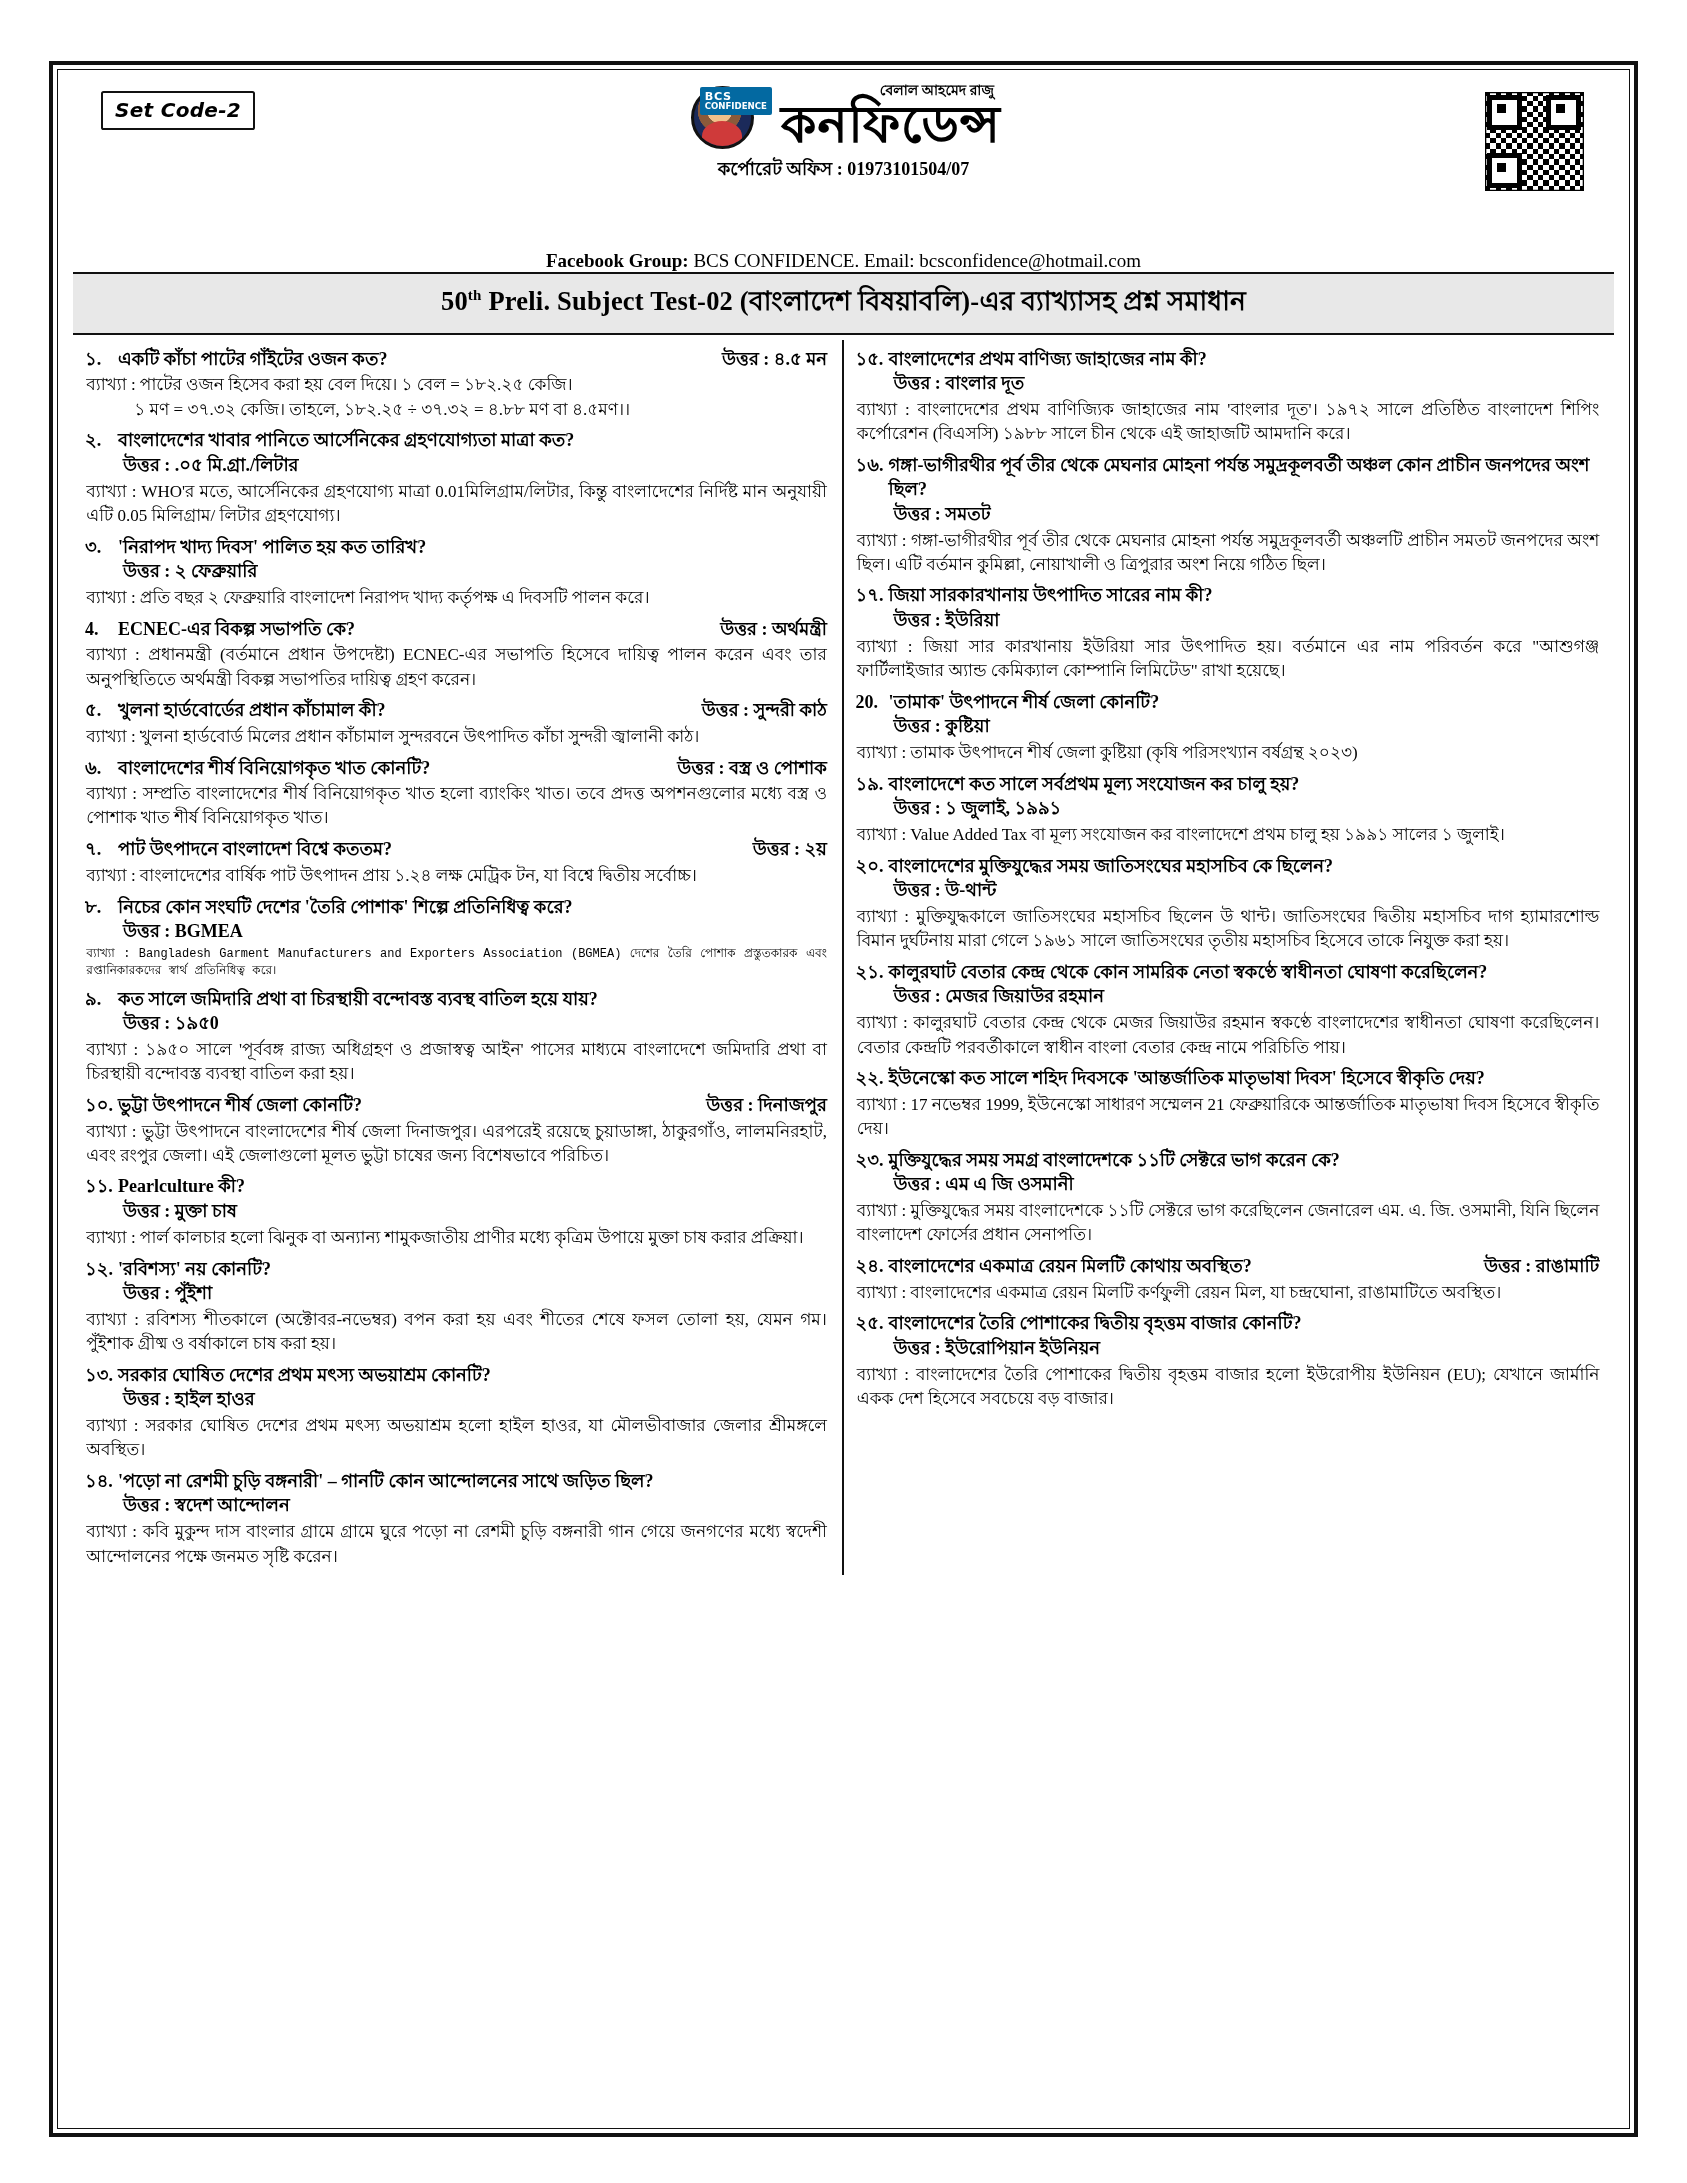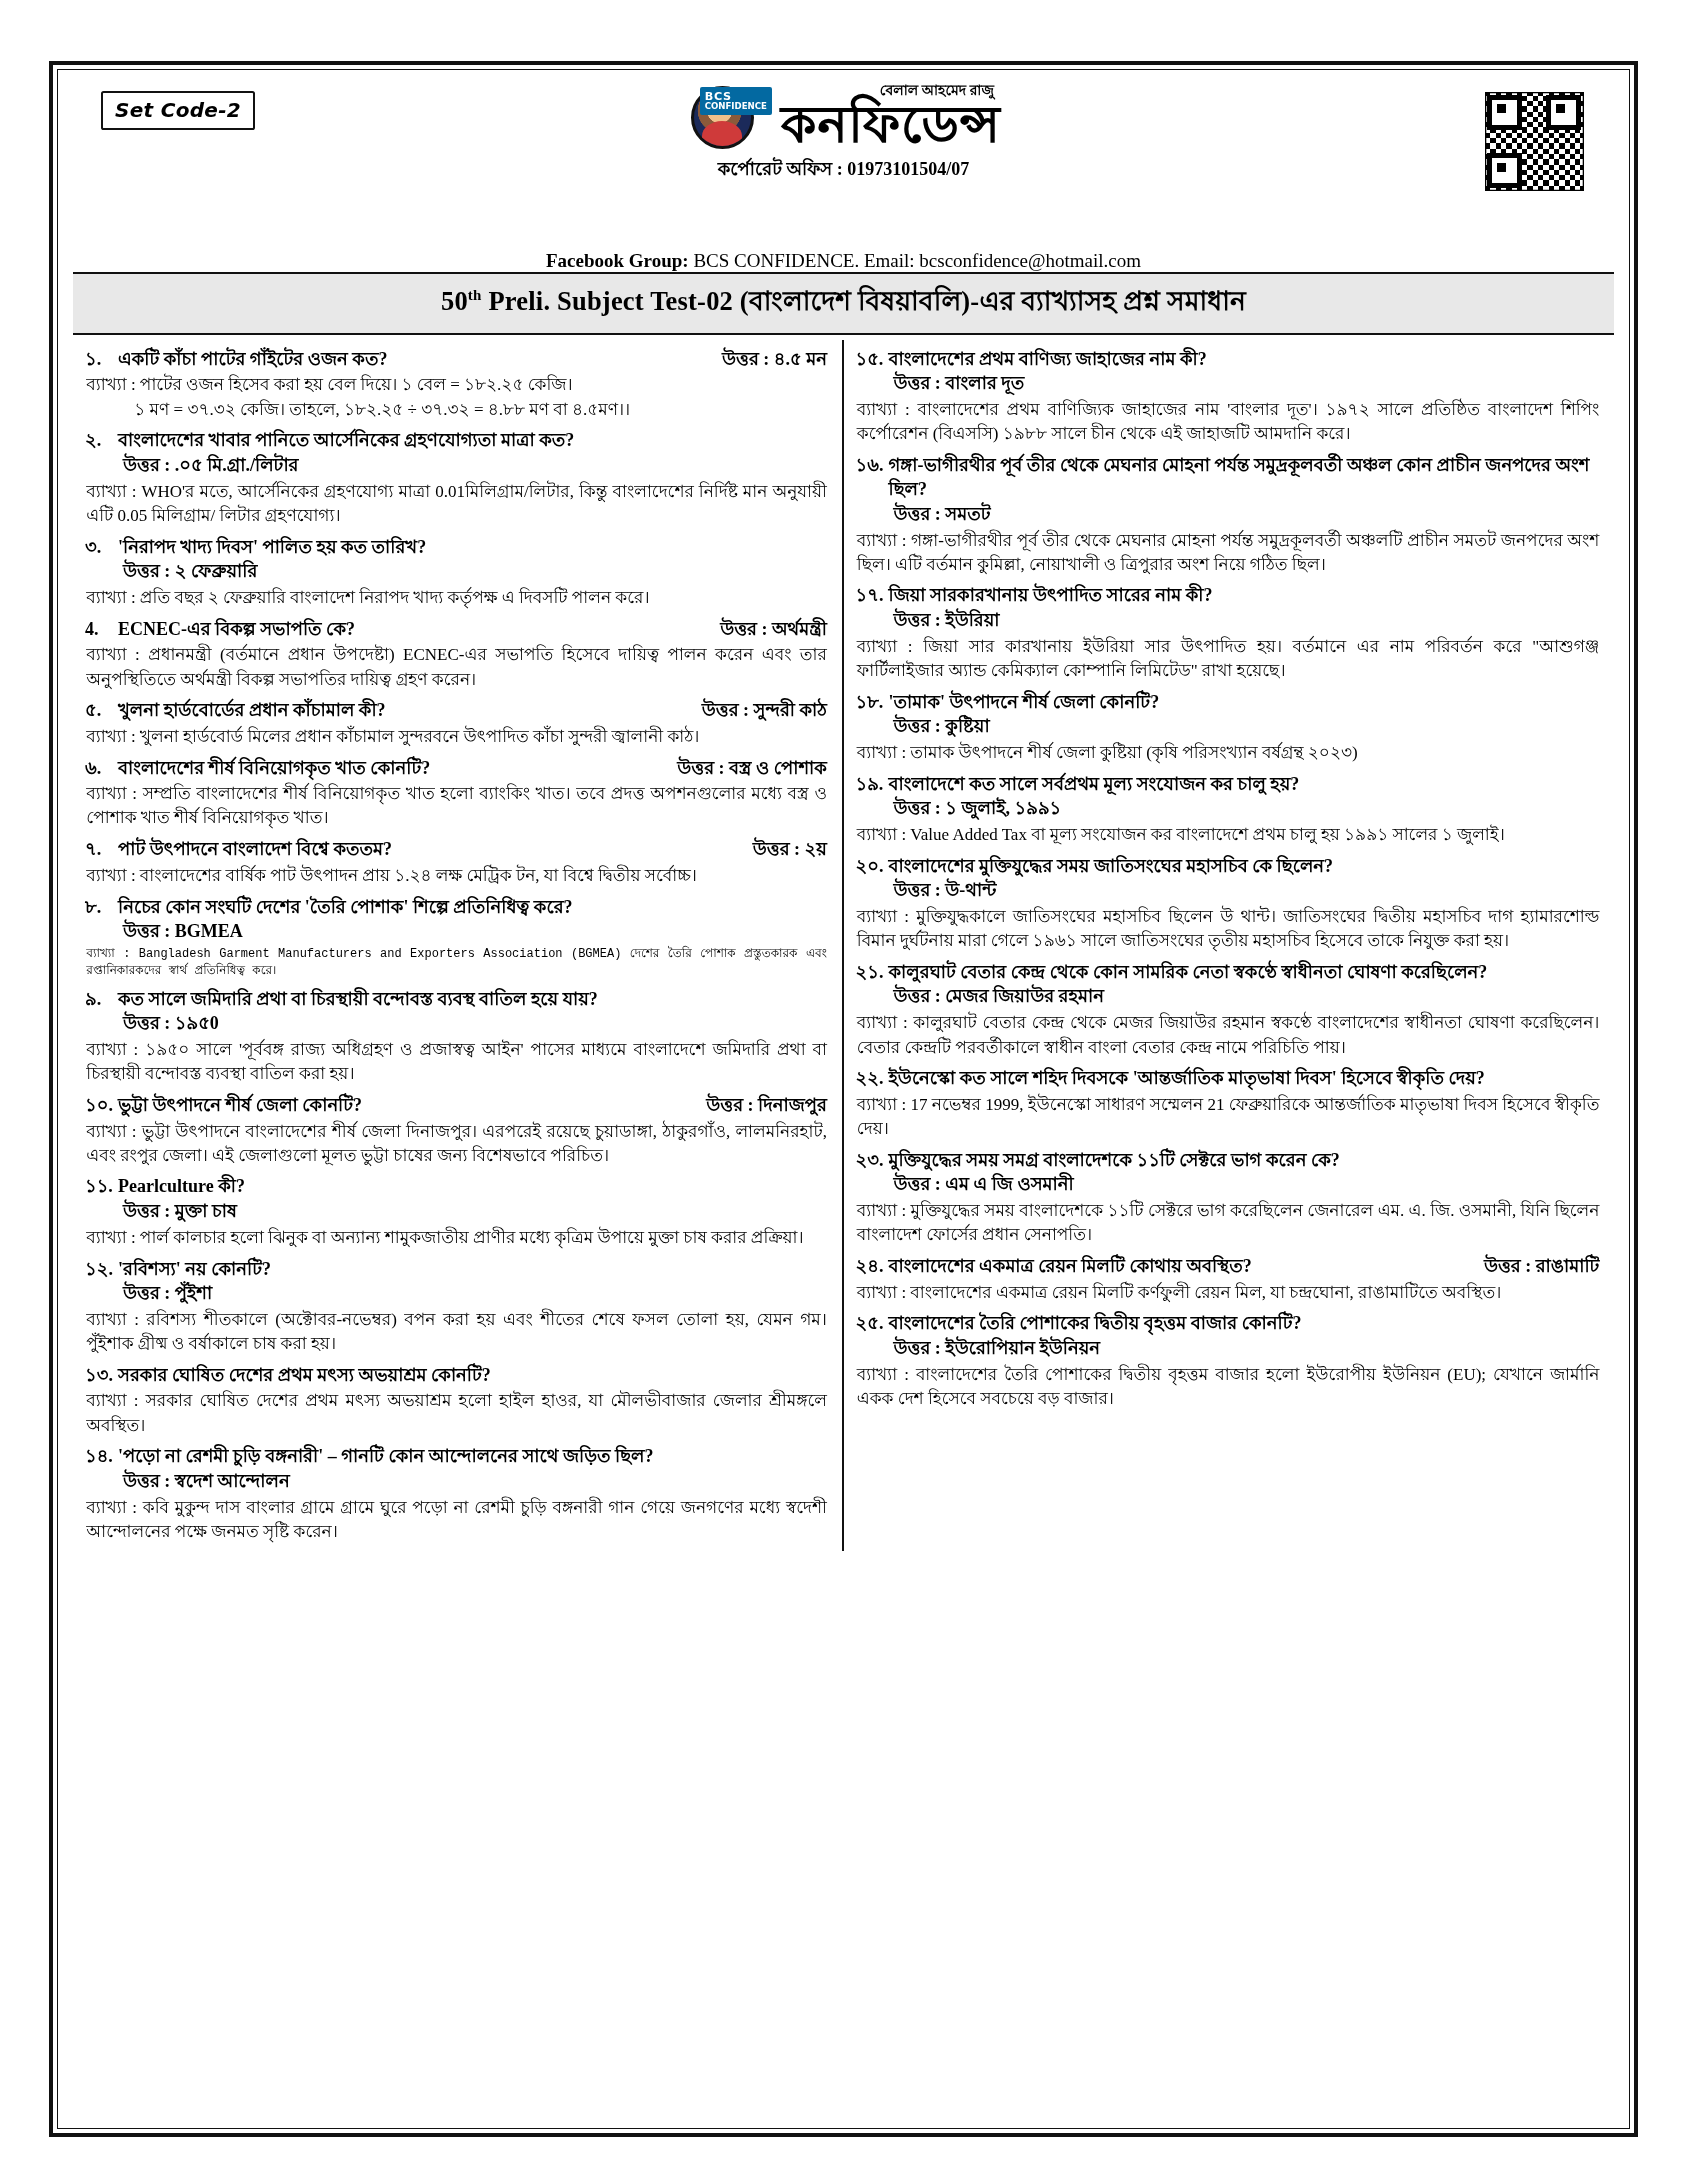--- a/index.html
+++ b/index.html
@@ -415,20 +415,21 @@
           </div>
           <div class="ans">উত্তর : পুঁইশা</div>
           <div class="exp">ব্যাখ্যা : রবিশস্য শীতকালে (অক্টোবর-নভেম্বর) বপন করা হয় এবং শীতের শেষে ফসল তোলা হয়, যেমন গম। পুঁইশাক গ্রীষ্ম ও বর্ষাকালে চাষ করা হয়।</div>
         </div>
 
         <div class="qitem">
           <div class="qline">
             <span class="qnum">১৩.</span>
             <span class="qtext">সরকার ঘোষিত দেশের প্রথম মৎস্য অভয়াশ্রম কোনটি?</span>
           </div>
+          <div class="ans">উত্তর : হাইল হাওর</div>
           <div class="exp">ব্যাখ্যা : সরকার ঘোষিত দেশের প্রথম মৎস্য অভয়াশ্রম হলো হাইল হাওর, যা মৌলভীবাজার জেলার শ্রীমঙ্গলে অবস্থিত।</div>
         </div>
 
         <div class="qitem">
           <div class="qline">
             <span class="qnum">১৪.</span>
             <span class="qtext">'পড়ো না রেশমী চুড়ি বঙ্গনারী' – গানটি কোন আন্দোলনের সাথে জড়িত ছিল?</span>
           </div>
           <div class="ans">উত্তর : স্বদেশ আন্দোলন</div>
           <div class="exp">ব্যাখ্যা : কবি মুকুন্দ দাস বাংলার গ্রামে গ্রামে ঘুরে পড়ো না রেশমী চুড়ি বঙ্গনারী গান গেয়ে জনগণের মধ্যে স্বদেশী আন্দোলনের পক্ষে জনমত সৃষ্টি করেন।</div>
@@ -460,21 +461,21 @@
           <div class="qline">
             <span class="qnum">১৭.</span>
             <span class="qtext">জিয়া সারকারখানায় উৎপাদিত সারের নাম কী?</span>
           </div>
           <div class="ans">উত্তর : ইউরিয়া</div>
           <div class="exp">ব্যাখ্যা : জিয়া সার কারখানায় ইউরিয়া সার উৎপাদিত হয়। বর্তমানে এর নাম পরিবর্তন করে "আশুগঞ্জ ফার্টিলাইজার অ্যান্ড কেমিক্যাল কোম্পানি লিমিটেড" রাখা হয়েছে।</div>
         </div>
 
         <div class="qitem">
           <div class="qline">
-            <span class="qnum">১৮.</span>
+            <span class="qnum">20.</span>
             <span class="qtext">'তামাক' উৎপাদনে শীর্ষ জেলা কোনটি?</span>
           </div>
           <div class="ans">উত্তর : কুষ্টিয়া</div>
           <div class="exp">ব্যাখ্যা : তামাক উৎপাদনে শীর্ষ জেলা কুষ্টিয়া (কৃষি পরিসংখ্যান বর্ষগ্রন্থ ২০২৩)</div>
         </div>
 
         <div class="qitem">
           <div class="qline">
             <span class="qnum">১৯.</span>
             <span class="qtext">বাংলাদেশে কত সালে সর্বপ্রথম মূল্য সংযোজন কর চালু হয়?</span>

